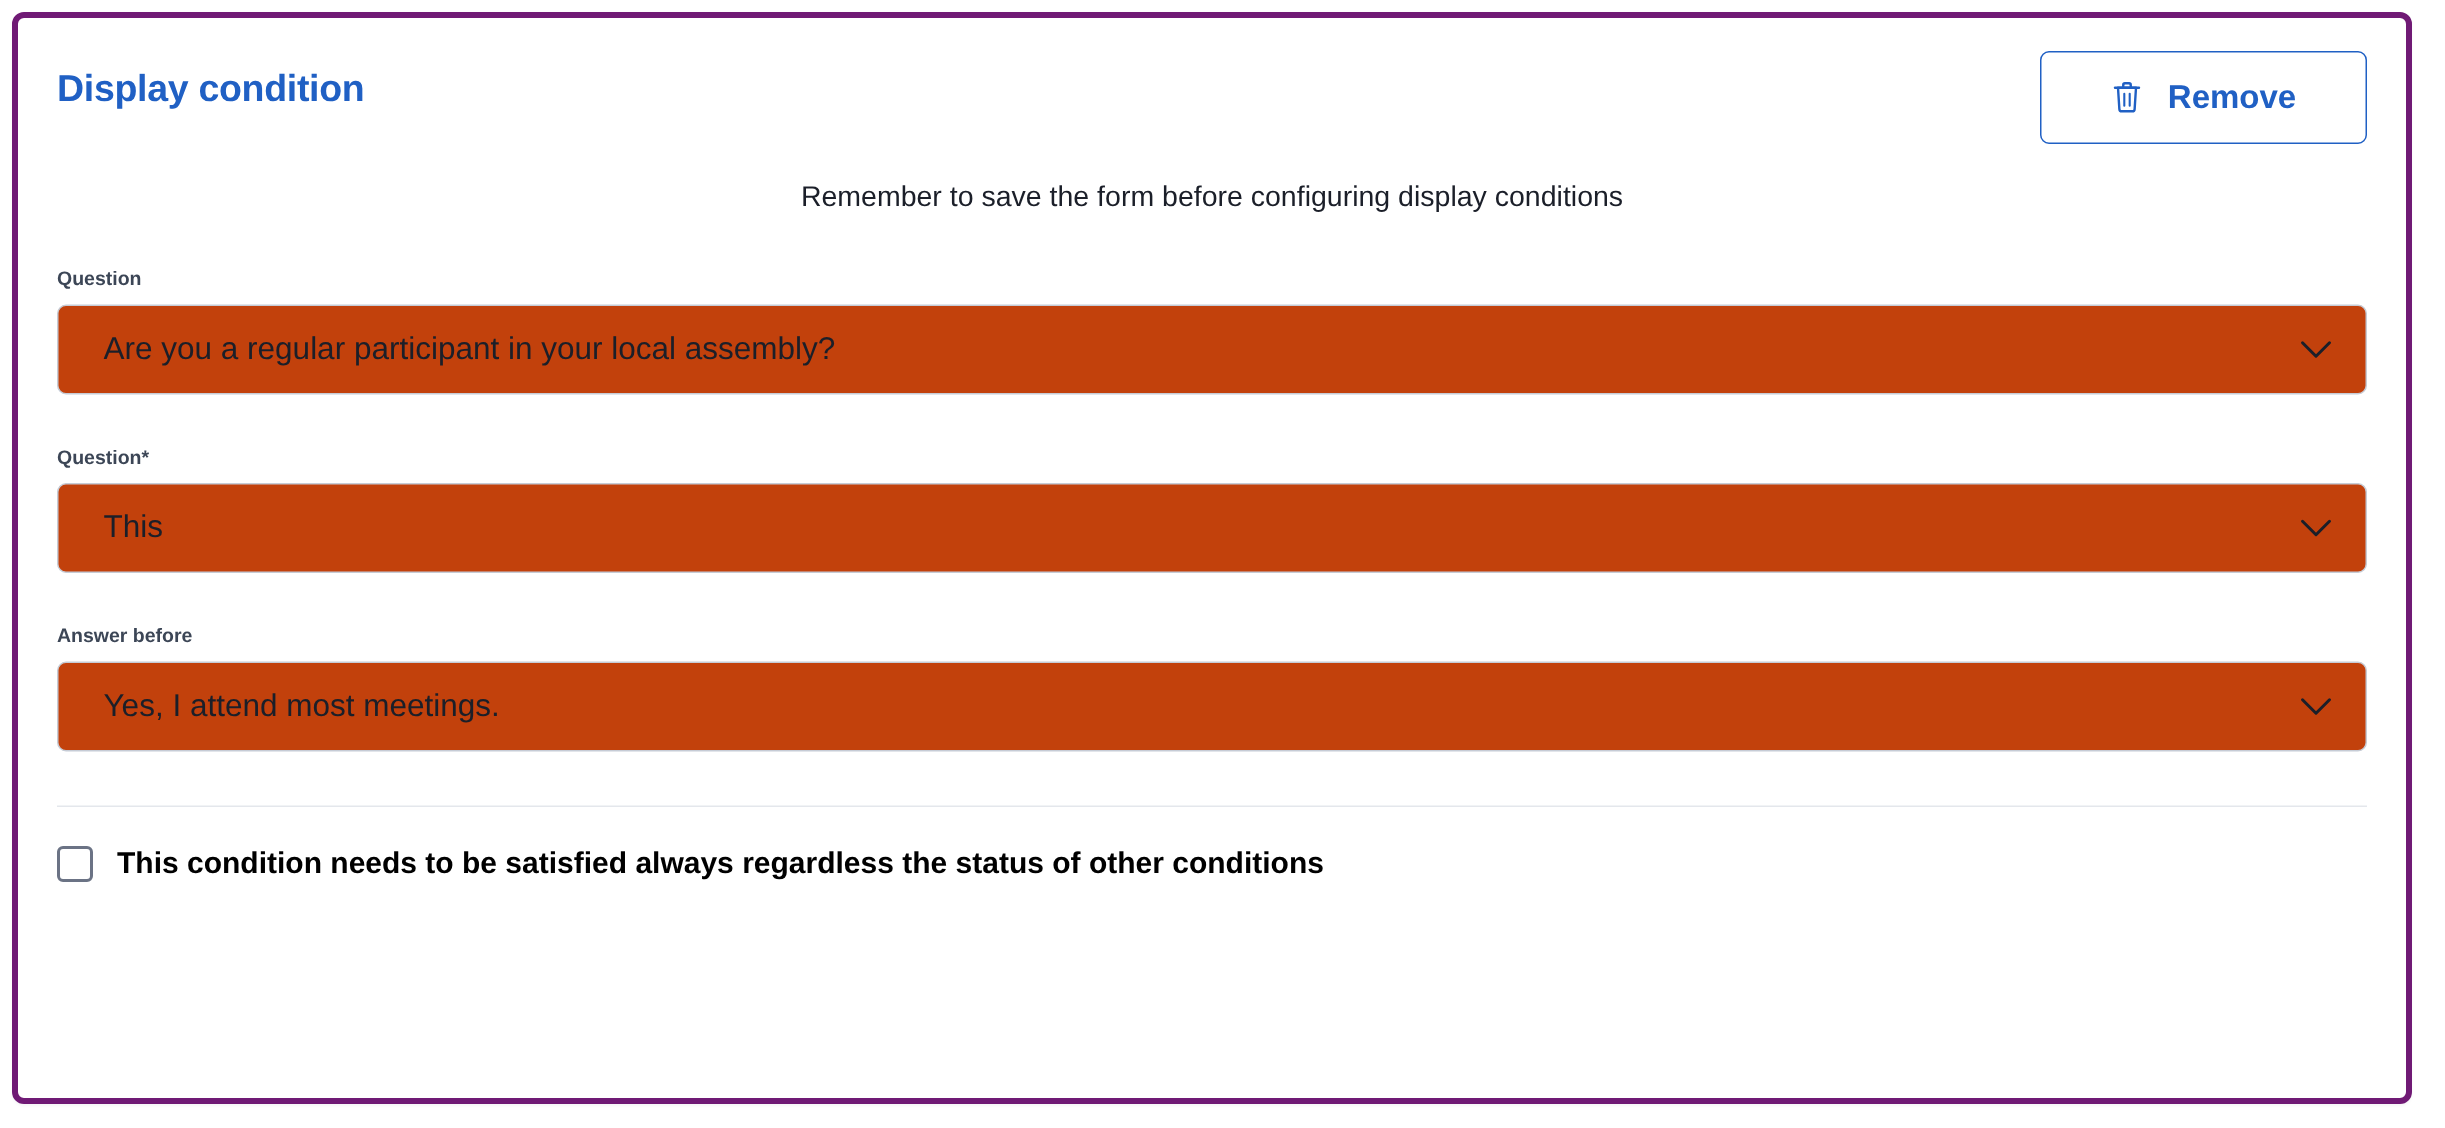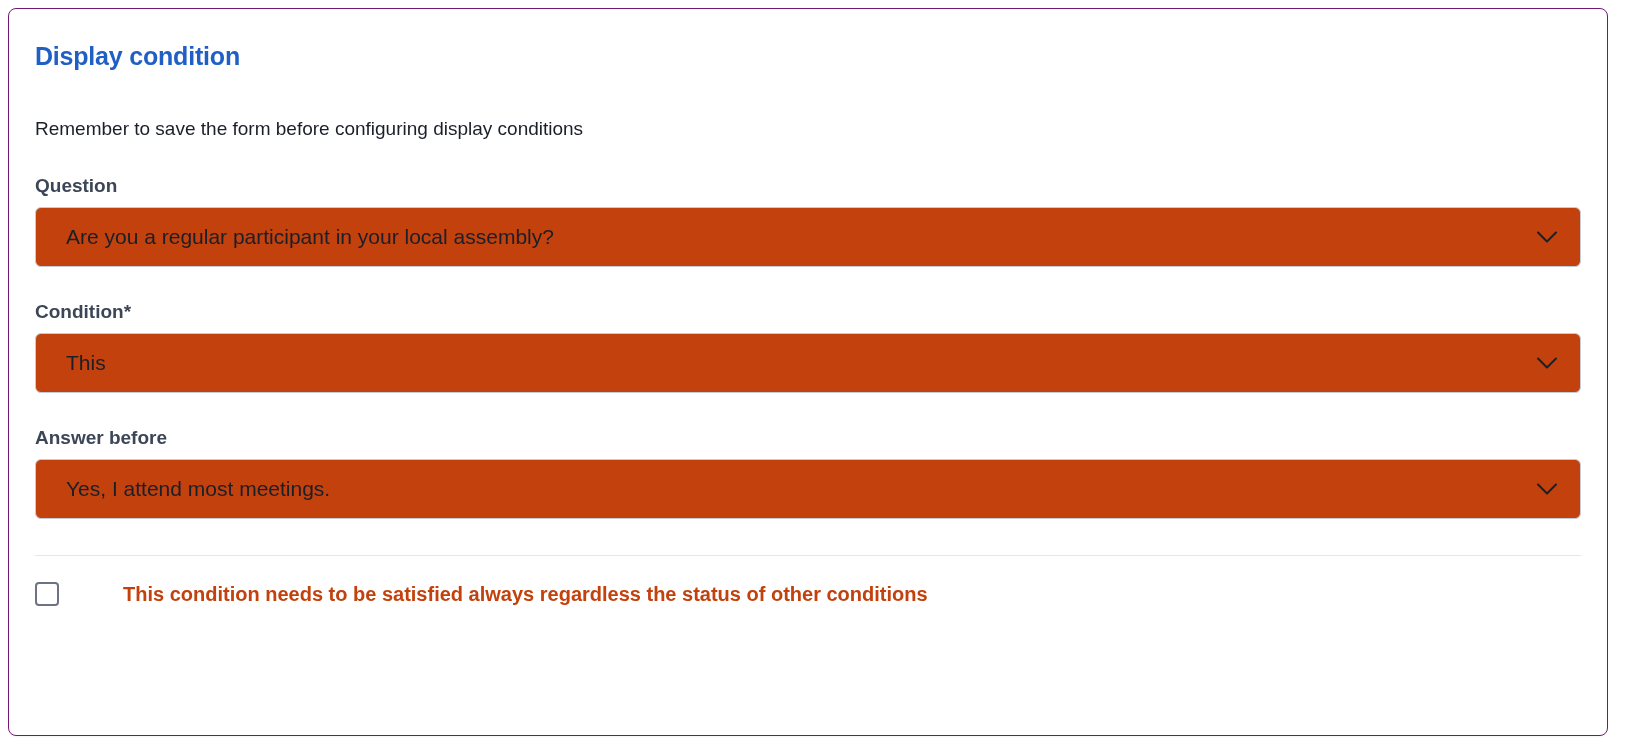--- a/index.html
+++ b/index.html
@@ -15,21 +15,21 @@
     overflow: hidden;
   }
 
   .panel {
     position: absolute;
     left: 8px;
     top: 8px;
     width: 1600px;
     height: 728px;
     background: #ffffff;
-    border: 1px solid #701a75;
+    border: 4px solid #701a75;
     border-radius: 8px;
     box-sizing: border-box;
     box-shadow: 0 1px 2px rgba(16,24,40,0.04);
   }
 
   .inner {
     position: absolute;
     left: 26px;
     right: 26px;
     top: 22px;
@@ -71,27 +71,28 @@
   .remove-btn .trash-ico {
     display: inline-flex;
     align-items: center;
   }
 
   .hint {
     margin-top: 24px;
     font-size: 19px;
     color: #1b1f29;
     line-height: 24px;
+    text-align: center;
   }
 
   .field {
     margin-top: 34px;
   }
   .field-label {
-    font-size: 19px;
+    font-size: 13px;
     font-weight: bold;
     color: #3c4656;
     margin-bottom: 10px;
   }
 
   .select {
     position: relative;
     height: 60px;
     background: #c2410c;
     border: 1px solid #c6ccd6;
@@ -135,52 +136,62 @@
     border: 2px solid #6b7385;
     border-radius: 4px;
     background: #ffffff;
     box-sizing: border-box;
     cursor: pointer;
     flex: 0 0 auto;
   }
   .check-label {
     font-size: 20px;
     font-weight: bold;
-    color: #c2410c;
-    cursor: pointer;
-    margin-left: 48px;
+    color: #000000;
+    cursor: pointer;
   }
 </style>
 </head>
 <body>
 
 <div class="panel">
   <div class="inner">
 
     <div class="header-row">
       <div class="title">Display condition</div>
 
+      <div class="remove-btn">
+        <span class="trash-ico">
+          <svg width="22" height="24" viewBox="0 0 22 24" fill="none" xmlns="http://www.w3.org/2000/svg">
+            <path d="M3 5.5h16" stroke="#2060c4" stroke-width="1.6" stroke-linecap="round"></path>
+            <path d="M8.5 5.5V3.6c0-.6.5-1.1 1.1-1.1h2.8c.6 0 1.1.5 1.1 1.1v1.9" stroke="#2060c4" stroke-width="1.6" stroke-linecap="round"></path>
+            <path d="M5 5.5h12l-.9 14.1c0 .9-.8 1.6-1.7 1.6H7.6c-.9 0-1.7-.7-1.7-1.6L5 5.5z" stroke="#2060c4" stroke-width="1.6" stroke-linejoin="round"></path>
+            <path d="M9.2 9.5v8M12.8 9.5v8" stroke="#2060c4" stroke-width="1.4" stroke-linecap="round"></path>
+          </svg>
+        </span>
+        <span>Remove</span>
+      </div>
     </div>
 
     <div class="hint">Remember to save the form before configuring display conditions</div>
 
     <div class="field">
       <div class="field-label">Question</div>
       <div class="select">
         <span class="value">Are you a regular participant in your local assembly?</span>
         <span class="chev">
           <svg width="22" height="14" viewBox="0 0 22 14" fill="none" xmlns="http://www.w3.org/2000/svg">
             <path d="M2 2.5l9 9 9-9" stroke="#1b1f29" stroke-width="2" stroke-linecap="round" stroke-linejoin="round"></path>
           </svg>
         </span>
       </div>
     </div>
 
     <div class="field">
-      <div class="field-label">Condition*</div>
+      <div class="field-label">Question*</div>
       <div class="select">
         <span class="value">This</span>
         <span class="chev">
           <svg width="22" height="14" viewBox="0 0 22 14" fill="none" xmlns="http://www.w3.org/2000/svg">
             <path d="M2 2.5l9 9 9-9" stroke="#1b1f29" stroke-width="2" stroke-linecap="round" stroke-linejoin="round"></path>
           </svg>
         </span>
       </div>
     </div>
 

